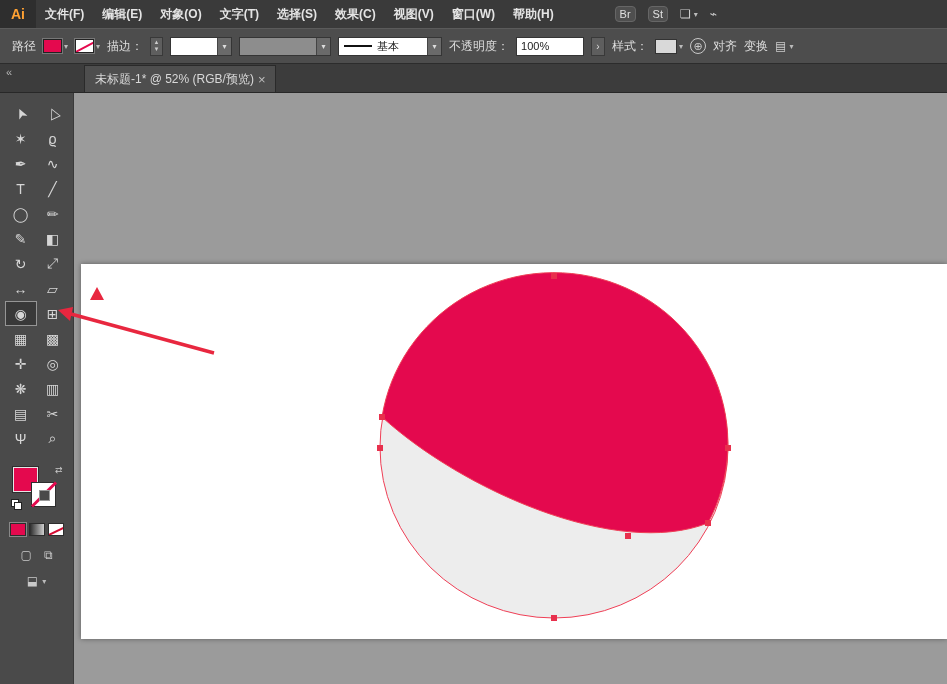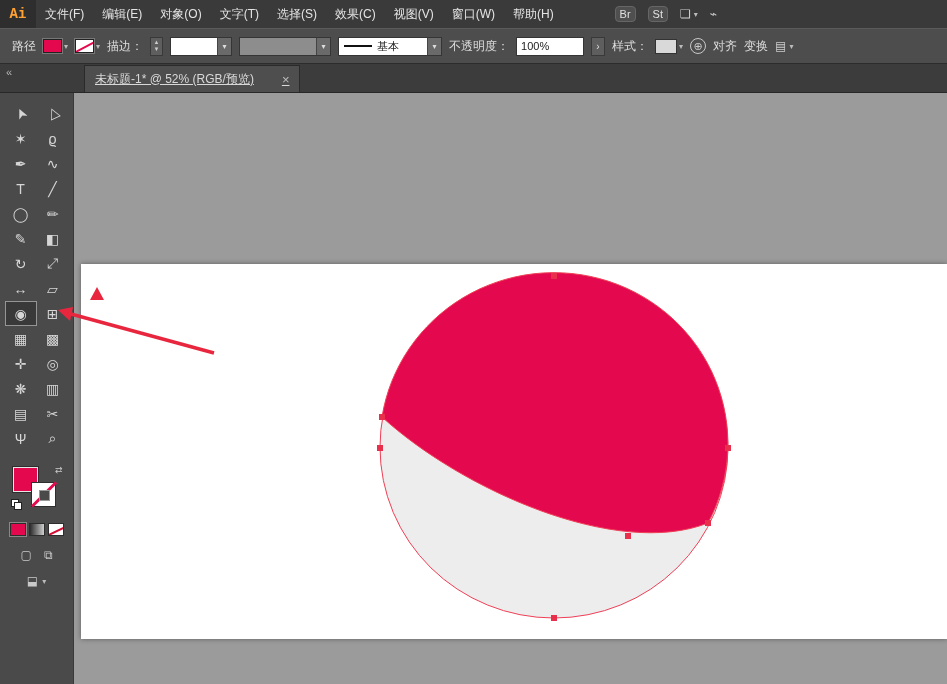--- a/index.html
+++ b/index.html
@@ -3,22 +3,22 @@
 <meta charset="utf-8">
 <style>
   * { margin:0; padding:0; box-sizing:border-box; }
   html,body { width:947px; height:684px; overflow:hidden; background:#9b9b9b;
     font-family:"Liberation Sans","DejaVu Sans",sans-serif; }
 
   
   .menubar { height:28px; background:#3a3a3a; display:flex; align-items:center;
     color:#e4e4e4; font-size:12px; }
   .logo { width:36px; height:28px; background:#2e2e2e; color:#ffa133; font-weight:bold;
-    font-size:14px; display:flex; align-items:center; justify-content:center;font-family:Liberation Mono, monospace; }
-  .menu-item { padding:0 9px; line-height:28px; cursor:default; }
+    font-size:14px; display:flex; align-items:center; justify-content:center; }
+  .menu-item { padding:0 9px; line-height:28px; cursor:default;font-weight:bold; }
   .menubar-right { margin-left:auto; display:flex; align-items:center; gap:12px; padding-right:230px; }
   .badge { background:#4f4f4f; border:1px solid #666; border-radius:4px; font-size:11px;
     padding:1px 4px; color:#e0e0e0; }
   .mb-icon { color:#cccccc; font-size:12px; display:flex; align-items:center; gap:3px; }
   .caret { font-size:8px; color:#bbb; }
 
   
   .controlbar { height:36px; background:#4d4d4d; border-top:1px solid #5b5b5b;
     border-bottom:1px solid #2c2c2c; display:flex; align-items:center; gap:7px;
     padding:0 12px; color:#dddddd; font-size:12px;text-align:center; }
@@ -45,22 +45,22 @@
   .style-swatch { width:22px; height:15px; background:#d9d9d9; border:1px solid #333; }
   .globe { width:16px; height:16px; border-radius:50%; border:1px solid #c9c9c9; position:relative;
     color:#c9c9c9; font-size:11px; display:flex; align-items:center; justify-content:center; }
   .panel-menu { display:flex; align-items:center; gap:3px; color:#ccc; }
 
   
   .tabrow { height:29px; background:#3c3c3c; display:flex; align-items:flex-end;
     border-bottom:1px solid #282828; }
   .collapse-zone { width:74px; color:#b5b5b5; font-size:11px; padding:2px 0 0 6px; align-self:flex-start; }
   .tab { height:27px; background:#4e4e4e; color:#d9d9d9; font-size:12px; display:flex;
-    align-items:center; gap:28px; padding:0 10px; border:1px solid #2a2a2a; border-bottom:none;
-    margin-left:10px;text-decoration:underline; }
+    align-items:center; gap:4px; padding:0 10px; border:1px solid #2a2a2a; border-bottom:none;
+    margin-left:10px; }
   .tab-close { color:#bdbdbd; font-size:13px; }
 
   
   .main { display:flex; height:591px; }
   .toolbar { width:74px; background:#4a4a4a; border-right:1px solid #3a3a3a; padding-top:8px; }
   .tools { display:grid; grid-template-columns:32px 32px; justify-content:center; }
   .tool { height:25px; display:flex; align-items:center; justify-content:center;
     color:#d6d6d6; font-size:14px; }
   .tool.selected { background:#393939; border:1px solid #959595; }
   .swatch-widget { position:relative; width:52px; height:46px; margin:14px auto 0; }

